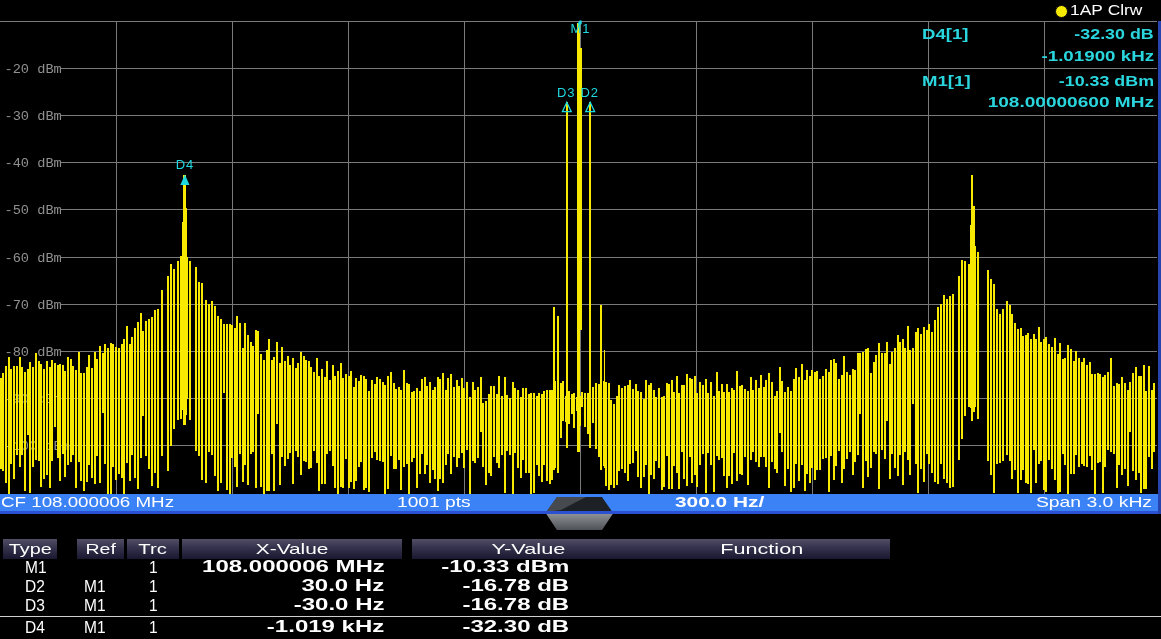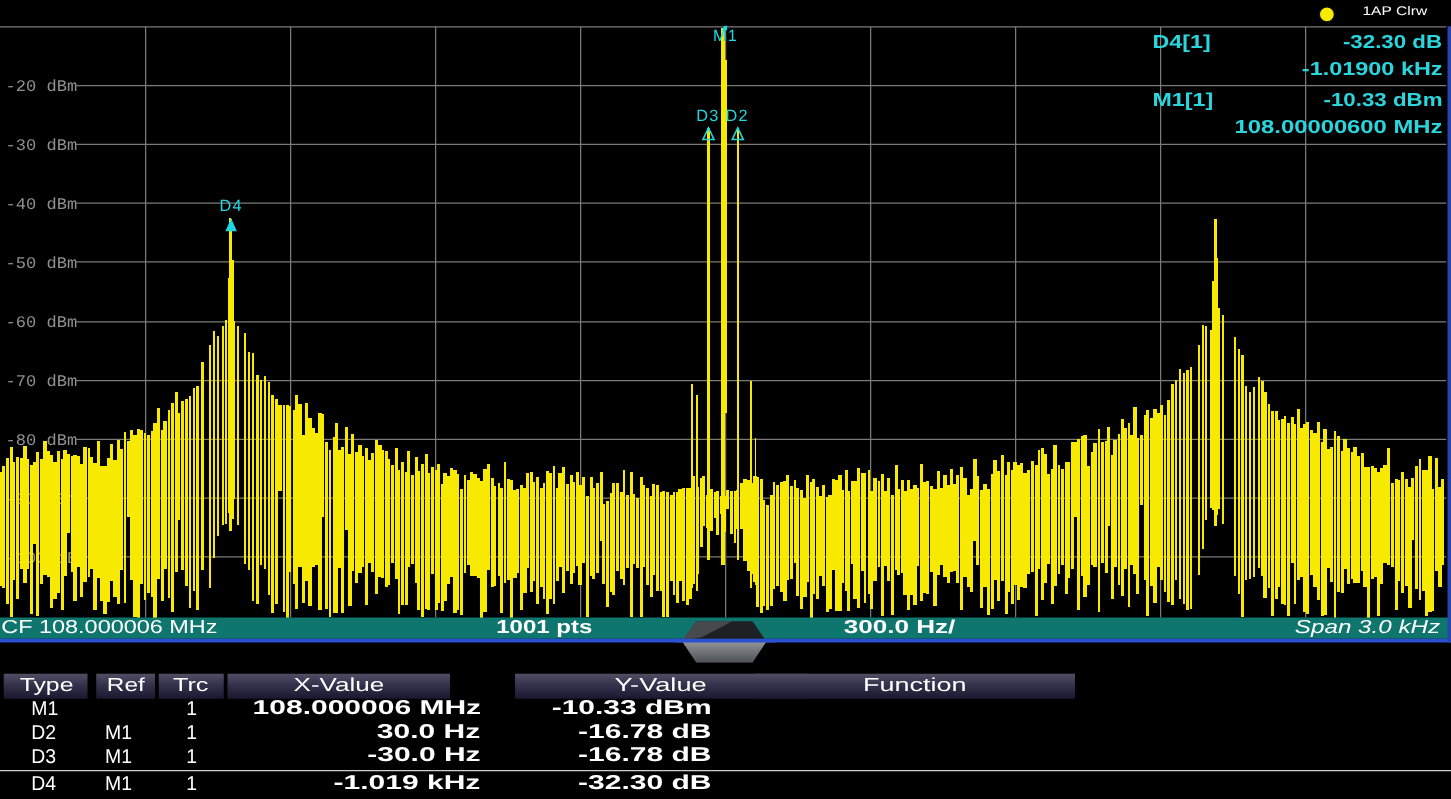--- a/index.html
+++ b/index.html
@@ -3,30 +3,30 @@
 * { margin:0; padding:0; box-sizing:border-box; }
 html,body { width:1161px; height:639px; background:#000; overflow:hidden;
   font-family:"Liberation Sans", sans-serif; }
 #wrap { position:absolute; top:0; left:0; width:1161px; height:639px; background:#000; }
 .abs { position:absolute; }
 .sx { display:inline-block; white-space:nowrap; }
 #titlebar { top:0; left:0; width:1161px; height:20.5px;
   background:linear-gradient(#4f6fd0 0%, #2a4cbc 25%, #2143ae 70%, #1a38a0 100%);
   color:#fff; font-size:15px; line-height:20px; }
 #titlebar .sx { position:absolute; left:0.5px; top:-0.5px; transform:scale(1.30,1); transform-origin:0 0; }
-#tr { position:absolute; right:19px; top:0; height:20px; line-height:20px; color:#fff; font-size:10px; }
+#tr { position:absolute; right:19px; top:0; height:20px; line-height:20px; color:#fff; font-size:14px; }
 #tr .sx { transform:scale(1.24,1); transform-origin:100% 0; }
 .dot { top:4.7px; left:1054.5px; width:13.5px; height:13.5px; border-radius:7px; background:#f6ea00; border:1.6px solid #0a0a0a; }
 .axl { font:13px "Liberation Mono", monospace; fill:#909090; }
 .mlab { font:13px "Liberation Sans", sans-serif; fill:#1fd8e0; letter-spacing:1px;}
 #rinfo { top:21px; left:0; width:1161px; height:120px; }
 #rinfo div { position:absolute; color:#2ad6de; font-size:15px; font-weight:bold; white-space:nowrap;}
 #rinfo .lab { left:922px; transform:scale(1.24,1); transform-origin:0 0; }
 #rinfo .ra { right:7px; transform-origin:100% 0; transform:scale(1.19,1); }
-#footer { top:494px; left:0; width:1161px; height:17px; background:#0f766e; color:#fff; font-size:15px; }
+#footer { top:494px; left:0; width:1161px; height:17px; background:#3b82f6; color:#fff; font-size:15px; }
 #footer > span { position:absolute; top:0; line-height:16.5px; white-space:nowrap;}
 #blueline { top:511px; left:0; width:1161px; height:3px; background:#2b50d4; }
 #rborder { top:21px; left:1157.5px; width:3.5px; height:493px; background:#2743ae; }
 #mtbar { top:514.5px; left:0; width:1158px; height:24px;
   background:linear-gradient(#45484d 0%, #44474c 13%, #2e3237 20%, #292d31 100%);
   border-radius:0 5px 0 0; color:#fff; font-size:15px; }
 #mtbar .sx { position:absolute; left:0.5px; top:4px; transform:scale(1.36,1); transform-origin:0 0; }
 #thead { top:538.5px; left:0; width:1158px; height:20.5px; background:#000; }
 #thead .c { position:absolute; top:0; height:20.5px; background:linear-gradient(#514e64 0%, #34314c 45%, #1a1830 100%);
   color:#fff; font-size:15px; text-align:center; line-height:20px; }
@@ -102,45 +102,45 @@
 <div id="rinfo" class="abs">
   <div class="lab" style="top:3.9px;">D4[1]</div>
   <div class="ra" style="top:3.9px;">-32.30&nbsp;dB</div>
   <div class="ra" style="top:26.4px; transform:scale(1.25,1);">-1.01900&nbsp;kHz</div>
   <div class="lab" style="top:50.5px;">M1[1]</div>
   <div class="ra" style="top:50.5px;">-10.33&nbsp;dBm</div>
   <div class="ra" style="top:71.5px; transform:scale(1.27,1);">108.00000600&nbsp;MHz</div>
 </div>
 <div id="footer" class="abs">
   <span style="left:1px;"><span class="sx" style="transform:scale(1.25,1);transform-origin:0 0;">CF&nbsp;108.000006&nbsp;MHz</span></span>
-  <span style="left:397px;font-weight:bold;"><span class="sx" style="transform:scale(1.28,1);transform-origin:0 0;">1001&nbsp;pts</span></span>
+  <span style="left:397px;"><span class="sx" style="transform:scale(1.28,1);transform-origin:0 0;">1001&nbsp;pts</span></span>
   <span style="left:675px;font-weight:bold;"><span class="sx" style="transform:scale(1.39,1);transform-origin:0 0;">300.0&nbsp;Hz/</span></span>
-  <span style="right:8.5px;font-style:italic;"><span class="sx" style="transform:scale(1.29,1);transform-origin:100% 0;">Span&nbsp;3.0&nbsp;kHz</span></span>
+  <span style="right:8.5px;"><span class="sx" style="transform:scale(1.29,1);transform-origin:100% 0;">Span&nbsp;3.0&nbsp;kHz</span></span>
 </div>
 <div id="blueline" class="abs"></div>
 <div id="rborder" class="abs"></div>
 <svg class="abs" style="top:494px;left:540px" width="80" height="40" viewBox="0 0 80 40">
   <defs>
         <linearGradient id="hg" x1="0" y1="0" x2="0" y2="1">
     <stop offset="0" stop-color="#8f9297"></stop>
           <stop offset="1" stop-color="#4e5156"></stop>
   </linearGradient>
       </defs>
   <polygon points="17,3 62,3 73,19 62,36 17,36 6,19" fill="#1d2024"></polygon>
   <polygon points="17,3 46,3 21,16 6,18" fill="#46494e"></polygon>
   <polygon points="6,19.5 73,19.5 62,36 17,36" fill="url(#hg)"></polygon>
   <rect x="0" y="17" width="80" height="3" fill="#2b50d4"></rect>
 </svg>
 <div id="thead" class="abs">
-  <div class="c" style="left:3.4px; width:67px;"><span class="sx" style="transform:scale(1.32,1);">Type</span></div>
+  <div class="c" style="left:3.4px; width:54px;"><span class="sx" style="transform:scale(1.32,1);">Type</span></div>
   <div class="c" style="left:77.3px; width:46.3px;"><span class="sx" style="transform:scale(1.3,1);">Ref</span></div>
   <div class="c" style="left:127px; width:52px;"><span class="sx" style="transform:scale(1.35,1);">Trc</span></div>
-  <div class="c" style="left:182.3px; width:178px;"><span class="sx" style="transform:scale(1.39,1);">X-Value</span></div>
+  <div class="c" style="left:182.3px; width:220px;"><span class="sx" style="transform:scale(1.39,1);">X-Value</span></div>
   <div class="c" style="left:411.9px; width:234px;"><span class="sx" style="transform:scale(1.45,1);">Y-Value</span></div>
-  <div class="c" style="left:604px; width:255.5px;"><span class="sx" style="transform:scale(1.44,1);">Function</span></div>
+  <div class="c" style="left:634px; width:255.5px;"><span class="sx" style="transform:scale(1.44,1);">Function</span></div>
 </div>
 <div class="rowtxt" style="left:25px; top:558.8px;">M1</div>
     <div class="rowtxt" style="left:148.5px; top:558.8px;">1</div>
     <div class="rowval" style="right:776.5px; top:558.0999999999999px;">108.000006&nbsp;MHz</div>
     <div class="rowval" style="right:591.5px; top:558.0999999999999px;">-10.33&nbsp;dBm</div>
     <div class="rowtxt" style="left:25px; top:577.9px;">D2</div>
     <div class="rowtxt" style="left:84px; top:577.9px;">M1</div>
     <div class="rowtxt" style="left:148.5px; top:577.9px;">1</div>
     <div class="rowval" style="right:776.5px; top:577.1999999999999px;">30.0&nbsp;Hz</div>
     <div class="rowval" style="right:591.5px; top:577.1999999999999px;">-16.78&nbsp;dB</div>

